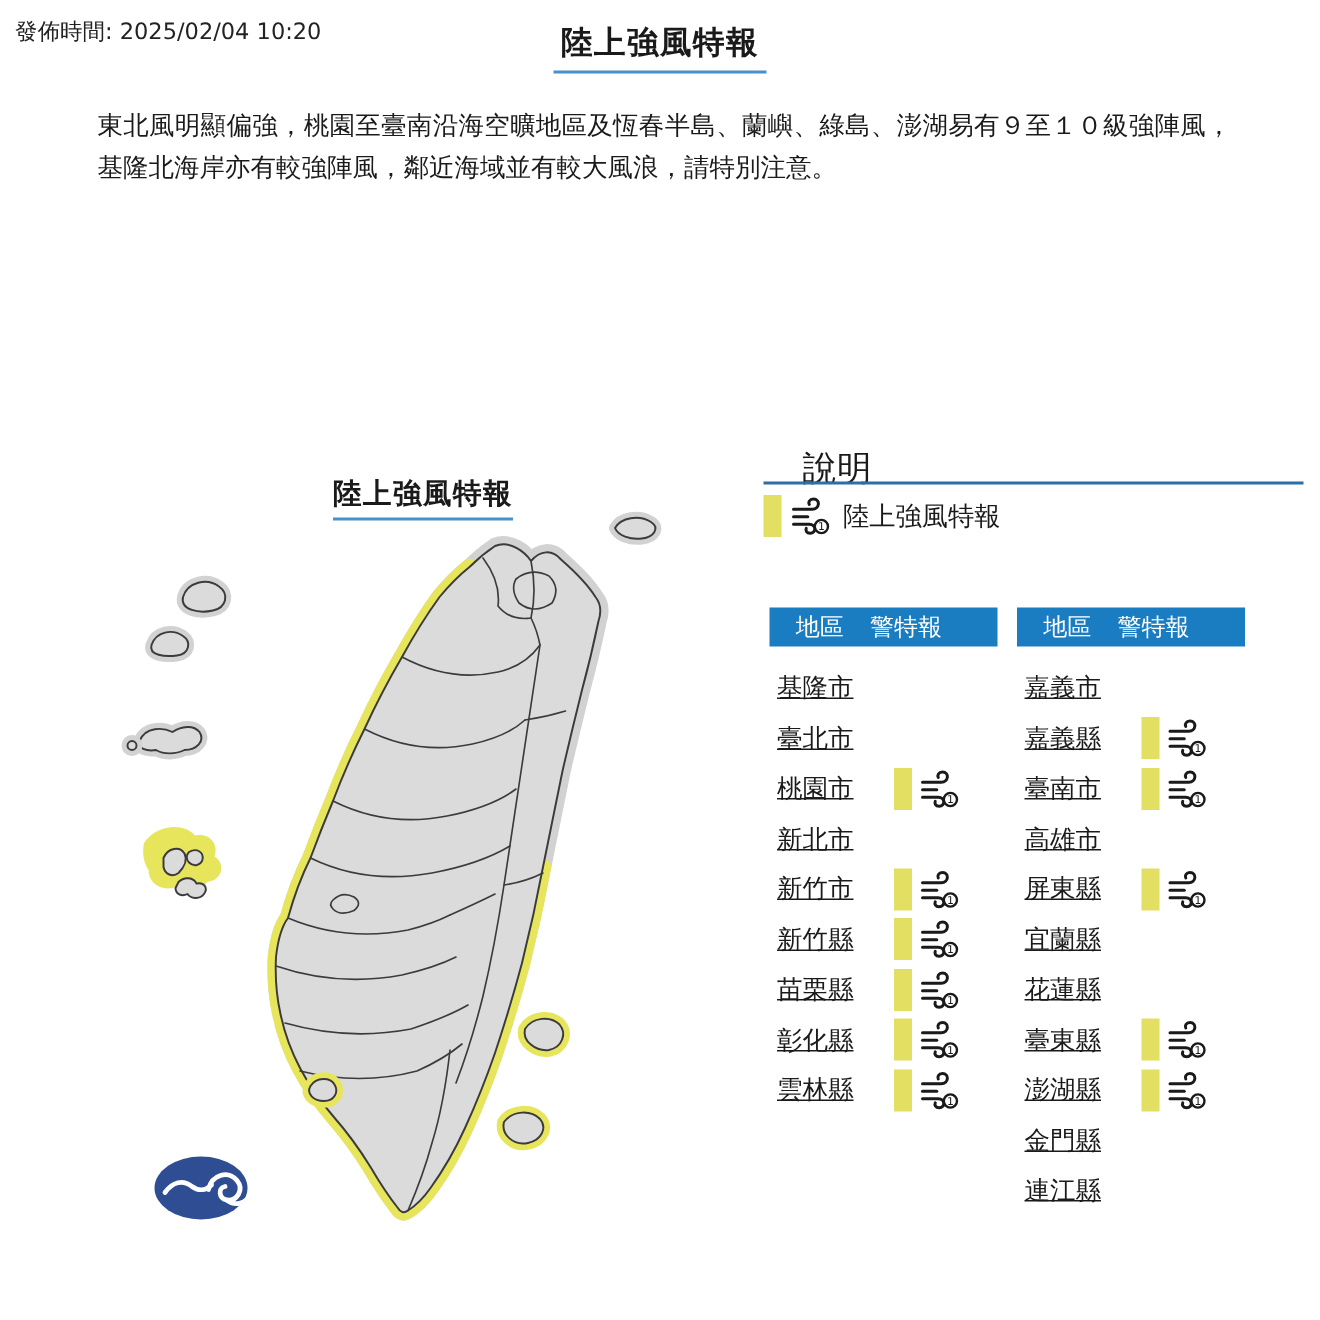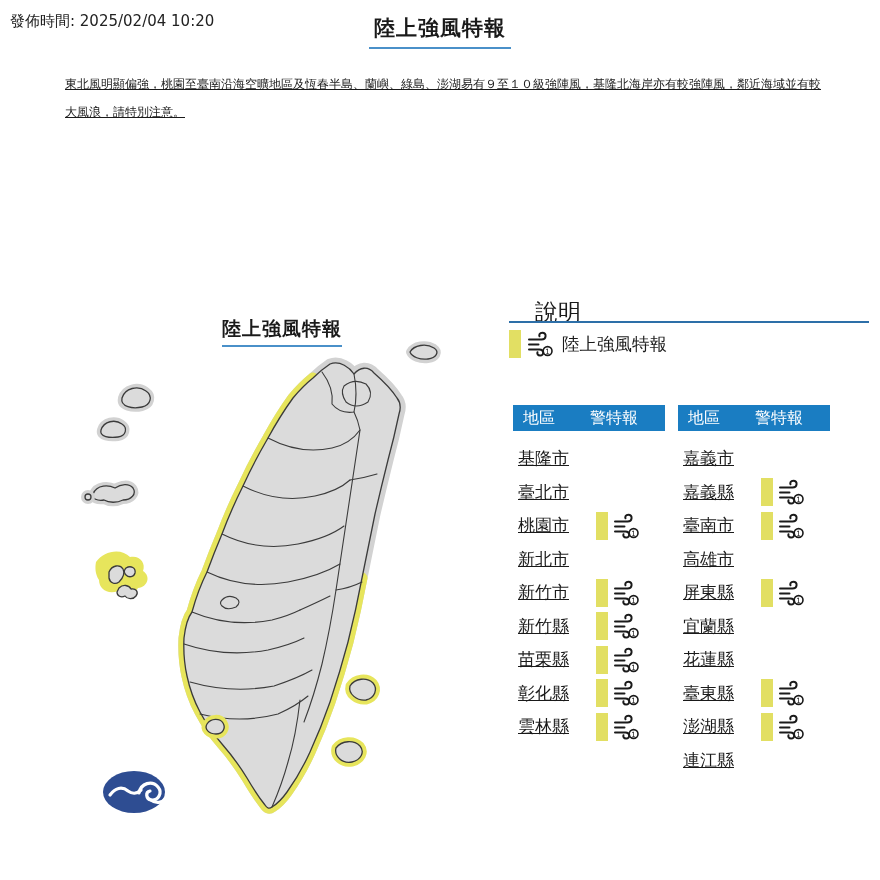--- a/index.html
+++ b/index.html
@@ -16,21 +16,21 @@
   }
   html,body{margin:0;padding:0;background:#fff;}
   body{font-family:"DejaVu Sans","Liberation Sans",sans-serif;color:var(--text_dark);}
   .canvas{position:relative;width:880px;height:880px;background:#fff;overflow:hidden;border-radius:10px;}
 
   .issue-time{position:absolute;left:10px;top:12px;font-size:15px;color:#222;}
   .main-title{position:absolute;left:50%;top:14px;transform:translateX(-50%);
     font-size:21px;font-weight:600;letter-spacing:1px;
     border-bottom:2px solid var(--underline_blue);padding:0 5px 5px 5px;white-space:nowrap;}
   .description{position:absolute;left:65px;top:70px;width:756px;
-    font-size:12px;line-height:28px;text-align:justify;text-decoration:underline;}
+    font-size:17px;line-height:28px;text-align:justify;}
 
   .map-title{position:absolute;left:222px;top:316px;font-size:19px;font-weight:600;
     letter-spacing:1px;border-bottom:2px solid var(--underline_blue);
     padding-bottom:3px;white-space:nowrap;}
   .map-svg{position:absolute;left:80px;top:338px;width:390px;height:532px;}
 
   .halo{fill:none;stroke:var(--halo_gray);stroke-width:11;stroke-linejoin:round;stroke-linecap:round;}
   .ycoast{fill:none;stroke:var(--map_yellow);stroke-width:11;stroke-linejoin:round;stroke-linecap:round;}
   .land{fill:var(--land_gray);stroke:var(--border_gray);stroke-width:1.3;stroke-linejoin:round;}
   .cline{fill:none;stroke:var(--border_gray);stroke-width:1.1;stroke-linejoin:round;stroke-linecap:round;}
@@ -43,21 +43,21 @@
   .legend-rule{position:absolute;left:509px;top:321px;width:360px;height:2px;background:var(--rule_blue);}
   .legend-item{position:absolute;left:509px;top:329px;display:flex;align-items:center;height:30px;}
   .swatch{width:12px;height:28px;background:var(--warning_yellow);flex:0 0 12px;}
   .wind{width:28px;height:28px;margin-left:5px;}
   .legend-label{font-size:17.5px;margin-left:8px;}
 
   .table{position:absolute;top:405px;width:152px;}
   .table.left{left:513px;}
   .table.right{left:678px;}
   .thead{height:26px;background:var(--accent_blue);color:#fff;display:flex;align-items:center;font-size:16px;}
-  .th-region{width:67px;padding-left:10px;}
+  .th-region{width:67px;padding-left:0;text-align:center;}
   .th-warning{flex:1;}
   .rows{padding-top:11px;text-decoration:underline;}
   .row{height:33.5px;display:flex;align-items:center;}
   .region-label{width:73px;padding-left:5px;font-size:17px;white-space:nowrap;}
   .warn-cell{display:flex;align-items:center;}
   .warn-cell .swatch{margin-left:5px;}
   .warn-cell .wind{margin-left:4px;}
 </style>
 </head>
 <body>
@@ -342,20 +342,29 @@
   <div class="row">
     <span class="region-label">澎湖縣</span>
     <span class="warn-cell">
       <span class="swatch"></span>
       <svg class="wind">
               <use href="#wind-icon"></use>
             </svg>
     </span>
   </div>
 
+  <div class="row">
+    <span class="region-label">金門縣</span>
+    <span class="warn-cell" style="visibility: hidden;">
+      <span class="swatch"></span>
+      <svg class="wind">
+              <use href="#wind-icon"></use>
+            </svg>
+    </span>
+  </div>
 
   <div class="row">
     <span class="region-label">連江縣</span>
     <span class="warn-cell" style="visibility: hidden;">
       <span class="swatch"></span>
       <svg class="wind">
               <use href="#wind-icon"></use>
             </svg>
     </span>
   </div>

